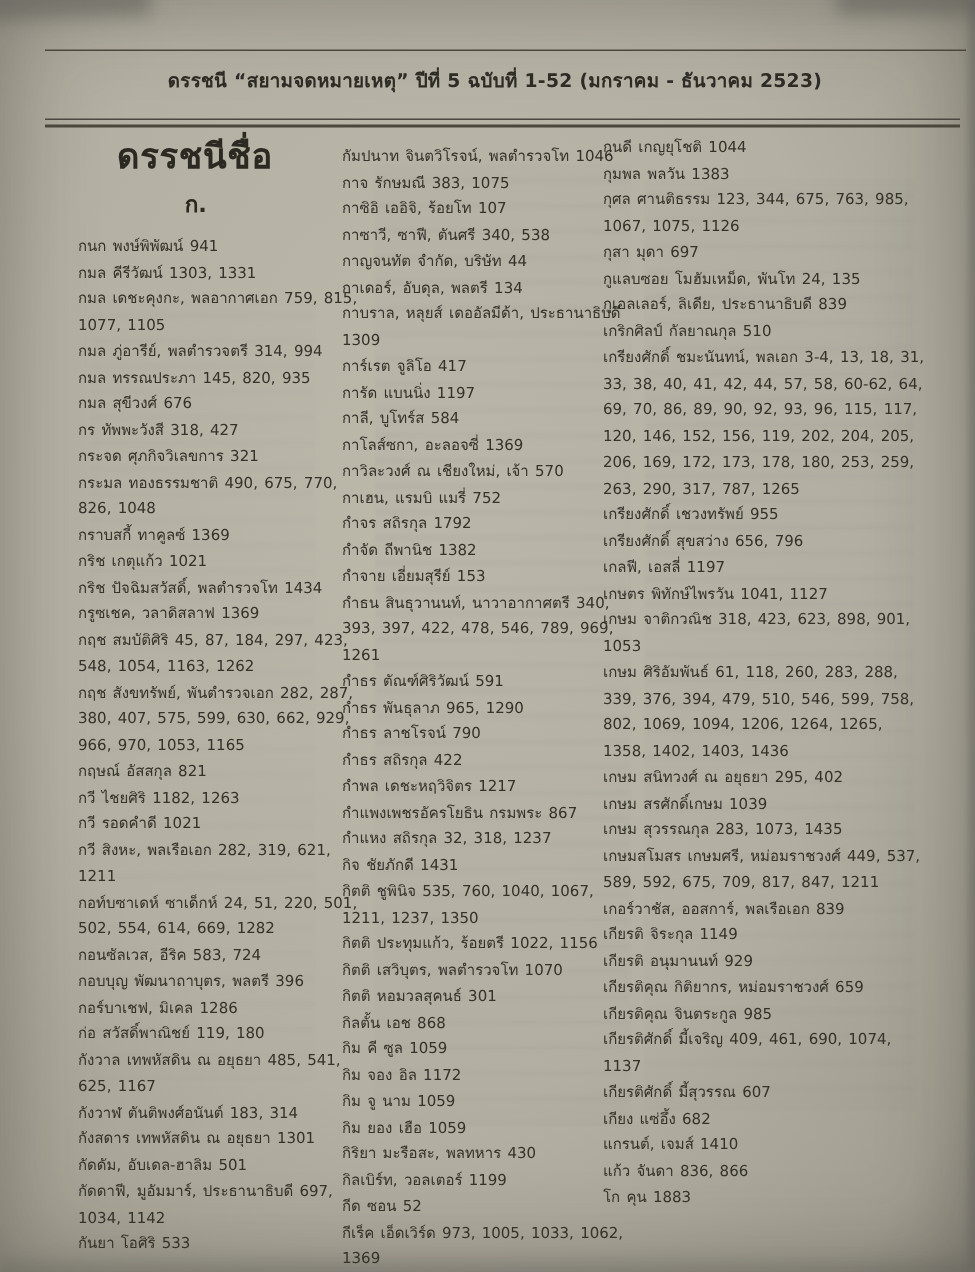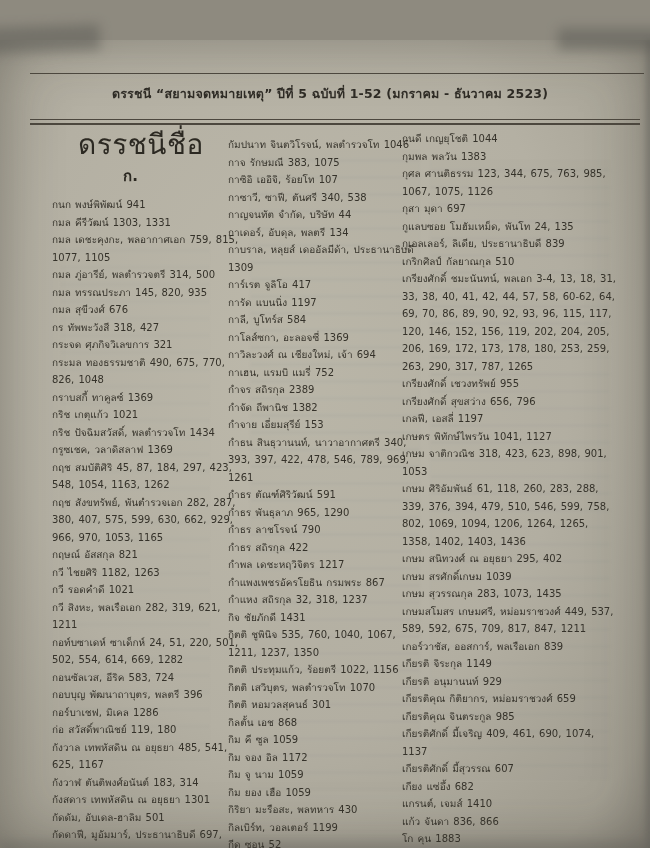--- a/index.html
+++ b/index.html
@@ -7,21 +7,20 @@
     width:650px;height:848px;
     background:#8e8a7f;
     font-family:"DejaVu Sans","Liberation Sans",sans-serif;
     overflow:hidden;position:relative;
   }
   .page{
     position:absolute;inset:0;
     background:
       radial-gradient(ellipse at 45% 40%, #bcb8aa 0%, #b4b0a3 55%, #a29e91 88%, #8f8b80 100%);
     box-shadow:inset 0 0 60px rgba(40,38,32,.35);
-    margin-top:40px;
   }
   
   .smudge{position:absolute;background:#5f5e58;filter:blur(6px);opacity:.55;}
   .smudge.tl{left:-20px;top:-14px;width:120px;height:26px;transform:rotate(-2deg);}
   .smudge.tr{right:-18px;top:-12px;width:110px;height:22px;}
   .smudge.r{right:-4px;top:0;width:8px;height:848px;filter:blur(3px);opacity:.5;}
   .smudge.b{left:0;bottom:-10px;width:650px;height:16px;opacity:.35;}
   
   .ghost{
     position:absolute;opacity:.5;
@@ -36,21 +35,21 @@
   .journal-header{
     position:absolute;left:40px;right:30px;top:44px;
     text-align:center;color:#2e2b25;font-size:12.5px;font-weight:bold;
     letter-spacing:.2px;
   }
   .col{position:absolute;color:#35322a;font-size:10px;line-height:17.5px;}
   .col-1{left:52px;top:88px;width:187px;}
   .col-2{left:228px;top:96px;width:197px;}
   .col-3{left:402px;top:90px;width:217px;}
   .index-title{
-    font-size:28px;font-weight:normal;color:#2c2922;line-height:34px;
+    font-size:23px;font-weight:bold;color:#2c2922;line-height:34px;
     margin:0 0 4px 26px;letter-spacing:.5px;
   }
   .section-letter{
     font-size:15px;font-weight:bold;color:#2c2922;text-align:center;
     margin:0 30px 10px 0;line-height:20px;
   }
   .entry{margin:0;word-spacing:1px;}
 </style>
 </head>
 <body>
@@ -73,21 +72,21 @@
   <div class="rule rule-d1"></div>
   <div class="rule rule-d2"></div>
 
   <div class="col col-1">
     <h1 class="index-title">ดรรชนีชื่อ</h1>
     <div class="section-letter">ก.</div>
     <div>
         <p class="entry">กนก พงษ์พิพัฒน์ 941</p>
         <p class="entry">กมล คีรีวัฒน์ 1303, 1331</p>
         <p class="entry">กมล เดชะคุงกะ, พลอากาศเอก 759, 815, 1077, 1105</p>
-        <p class="entry">กมล ภู่อารีย์, พลตำรวจตรี 314, 500</p>
+        <p class="entry">กมล ภู่อารีย์, พลตำรวจตรี 314, 994</p>
         <p class="entry">กมล ทรรณประภา 145, 820, 935</p>
         <p class="entry">กมล สุขีวงศ์ 676</p>
         <p class="entry">กร ทัพพะวังสี 318, 427</p>
         <p class="entry">กระจด ศุภกิจวิเลขการ 321</p>
         <p class="entry">กระมล ทองธรรมชาติ 490, 675, 770, 826, 1048</p>
         <p class="entry">กราบสกี้ ทาคูลซ์ 1369</p>
         <p class="entry">กริช เกตุแก้ว 1021</p>
         <p class="entry">กริช ปัจฉิมสวัสดิ์, พลตำรวจโท 1434</p>
         <p class="entry">กรูซเชค, วลาดิสลาฟ 1369</p>
         <p class="entry">กฤช สมบัติศิริ 45, 87, 184, 297, 423, 548, 1054, 1163, 1262</p>
@@ -116,23 +115,23 @@
         <p class="entry">กาจ รักษมณี 383, 1075</p>
         <p class="entry">กาซิอิ เออิจิ, ร้อยโท 107</p>
         <p class="entry">กาซาวี, ซาฟี, ตันศรี 340, 538</p>
         <p class="entry">กาญจนทัต จำกัด, บริษัท 44</p>
         <p class="entry">กาเดอร์, อับดุล, พลตรี 134</p>
         <p class="entry">กาบราล, หลุยส์ เดออัลมีด้า, ประธานาธิบดี 1309</p>
         <p class="entry">การ์เรต จูลิโอ 417</p>
         <p class="entry">การัด แบนนิ่ง 1197</p>
         <p class="entry">กาลี, บูโทร์ส 584</p>
         <p class="entry">กาโลส์ซกา, อะลอจซี่ 1369</p>
-        <p class="entry">กาวิละวงศ์ ณ เชียงใหม่, เจ้า 694</p>
+        <p class="entry">กาวิละวงศ์ ณ เชียงใหม่, เจ้า 570</p>
         <p class="entry">กาเฮน, แรมบิ แมรี่ 752</p>
-        <p class="entry">กำจร สถิรกุล 2389</p>
+        <p class="entry">กำจร สถิรกุล 1792</p>
         <p class="entry">กำจัด ถีพานิช 1382</p>
         <p class="entry">กำจาย เอี่ยมสุรีย์ 153</p>
         <p class="entry">กำธน สินธุวานนท์, นาวาอากาศตรี 340, 393, 397, 422, 478, 546, 789, 969, 1261</p>
         <p class="entry">กำธร ตัณฑ์ศิริวัฒน์ 591</p>
         <p class="entry">กำธร พันธุลาภ 965, 1290</p>
         <p class="entry">กำธร ลาชโรจน์ 790</p>
         <p class="entry">กำธร สถิรกุล 422</p>
         <p class="entry">กำพล เดชะหฤวิจิตร 1217</p>
         <p class="entry">กำแพงเพชรอัครโยธิน กรมพระ 867</p>
         <p class="entry">กำแหง สถิรกุล 32, 318, 1237</p>

